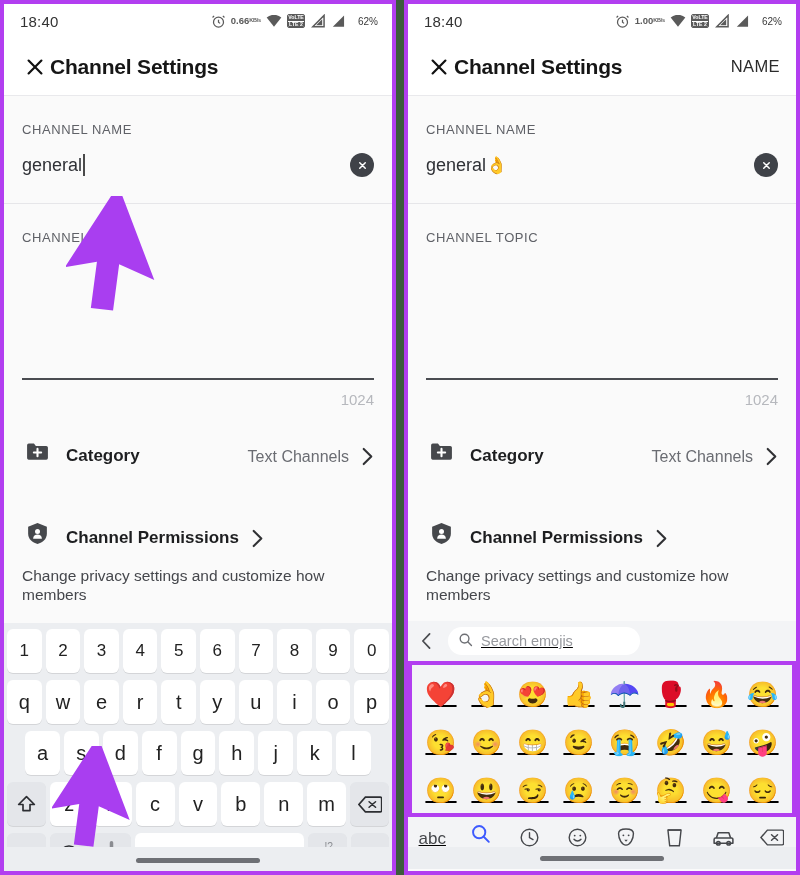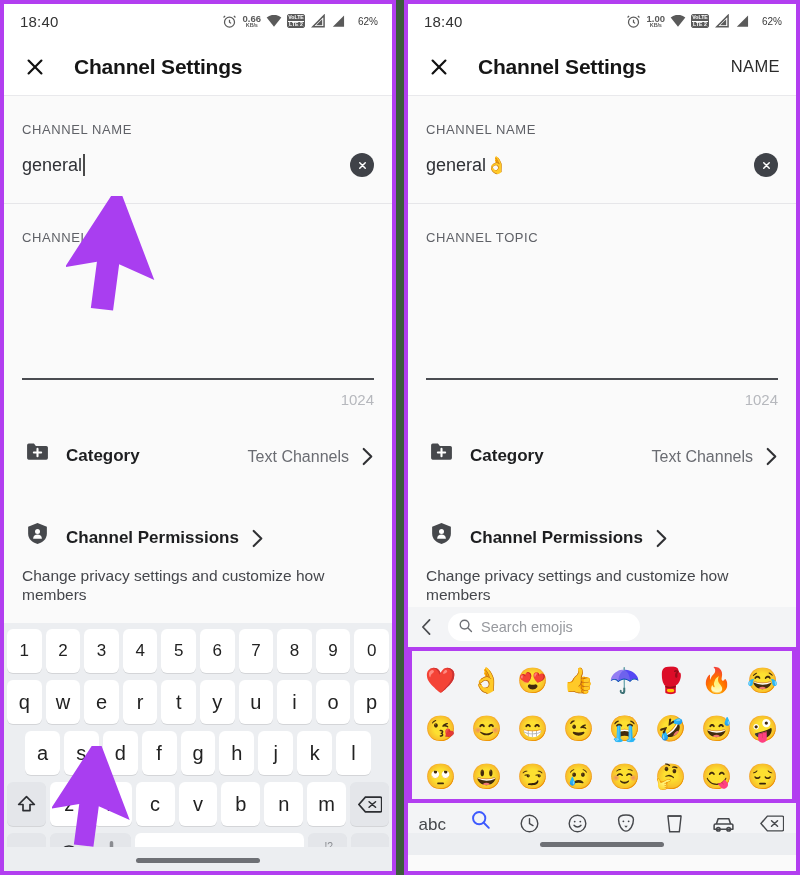--- a/index.html
+++ b/index.html
@@ -25,21 +25,21 @@
   
   .statusbar {
     height: 34px; background: #fff;
     display: flex; align-items: center;
     padding: 0 14px 0 16px;
     font-size: 14.5px; color: #3a3a3a;
   }
   .sb-time { font-size: 15px; color: #333; letter-spacing: .2px; }
   .sb-right { margin-left: auto; display: flex; align-items: center; gap: 5px; }
   .sb-ico { display: inline-flex; align-items: center; color: #5a5a5a; }
-  .netspeed { display: flex; flex-direction: column; align-items: center; line-height: 1; color: #5a5a5a; }
+  .netspeed { display: flex; flex-direction: row; align-items: center; line-height: 1; color: #5a5a5a; }
   .netspeed .n { font-size: 9.5px; font-weight: 600; }
   .netspeed .u { font-size: 5.5px; font-weight: 700; letter-spacing: -.2px; }
   .volte {
     border: 1.6px solid #5a5a5a; border-radius: 2px;
     display: flex; flex-direction: column; justify-content: center; align-items: center;
     width: 18px; height: 14px; line-height: 1; color: #5a5a5a; overflow: hidden;
   }
   .volte .t { font-size: 5.2px; font-weight: 700; background:#5a5a5a; color:#fff; width:100%; text-align:center; }
   .volte .b { font-size: 5.2px; font-weight: 700; background:#5a5a5a; color:#fff; width:100%; text-align:center; margin-top:1px;}
   .sb-batt { font-size: 10px; color: #3a3a3a; margin-left: 8px; }
@@ -47,21 +47,21 @@
   
   .appbar {
     height: 58px; background: #fff;
     display: flex; align-items: center;
     padding: 0 16px;
     border-bottom: 1px solid #e9e9ec;
   }
   .appbar .close { width: 30px; height: 30px; display:flex; align-items:center; justify-content:center; cursor:pointer; }
   .appbar .title {
     font-size: 21px; font-weight: bold; color: #161616;
-    margin-left: 24px; letter-spacing: -.2px;
+    letter-spacing: -.2px;
   }
   .appbar .save {
     margin-left: auto; font-size: 16.5px; color: #2b2b2b; letter-spacing: .4px;
   }
 
   
   .content { background: #fafafa; height: calc(875px - 34px - 58px - 8px); position: relative; }
   .sect-label {
     font-size: 13px; letter-spacing: .6px; color: #5f6167;
     padding: 26px 18px 0 18px; font-weight: 500;
@@ -122,22 +122,23 @@
   .key .mic { display:flex; flex-direction:column; align-items:center; line-height:1;}
   .key .mic .cm { font-size: 13px; color:#3a3c40; margin-top:3px;}
   .navbar-home {
     position: absolute; bottom: 8px; left: 50%; transform: translateX(-50%);
     width: 124px; height: 5px; border-radius: 3px; background: #6e7075;
   }
   .kb-bottom-fill { position:absolute; left:0; right:0; bottom:0; height:24px; background:#eceef1; }
 
   
   .emojipanel {
-    position: absolute; left:0; right:0; bottom:16px; height: 248px;
+    position: absolute; left:0; right:0; bottom:2px; height: 248px;
     background: #eceef1;
+    text-decoration: underline;
   }
   .emoji-searchbar {
     height: 40px; display: flex; align-items: center; gap: 10px;
     padding: 0 12px; background: #f3f4f6;
   }
   .back-chev { color: #4a4c50; display:flex; align-items:center; width:18px;}
   .searchbox {
     flex: 1 1 auto; max-width: 192px; height: 28px; background: #fff; border-radius: 14px;
     display: flex; align-items: center; gap: 8px; padding: 0 10px;
     color: #97999e; font-size: 14.5px;

